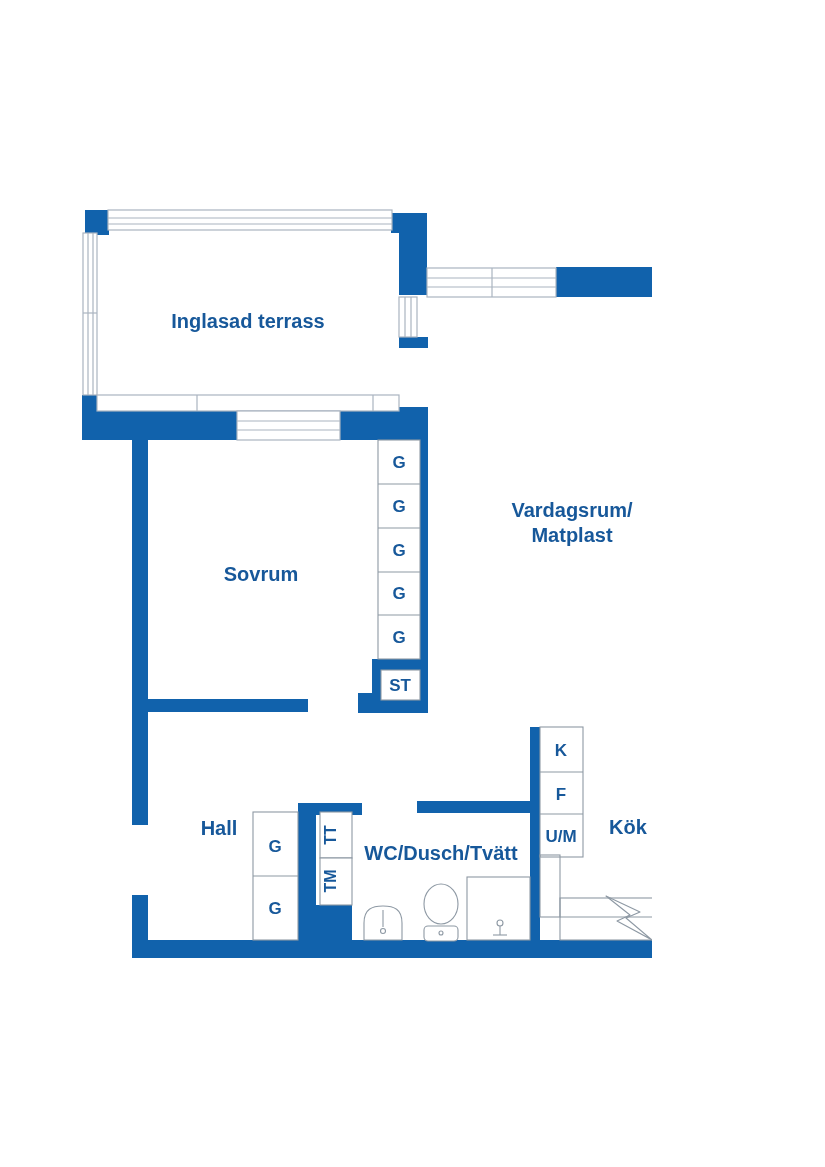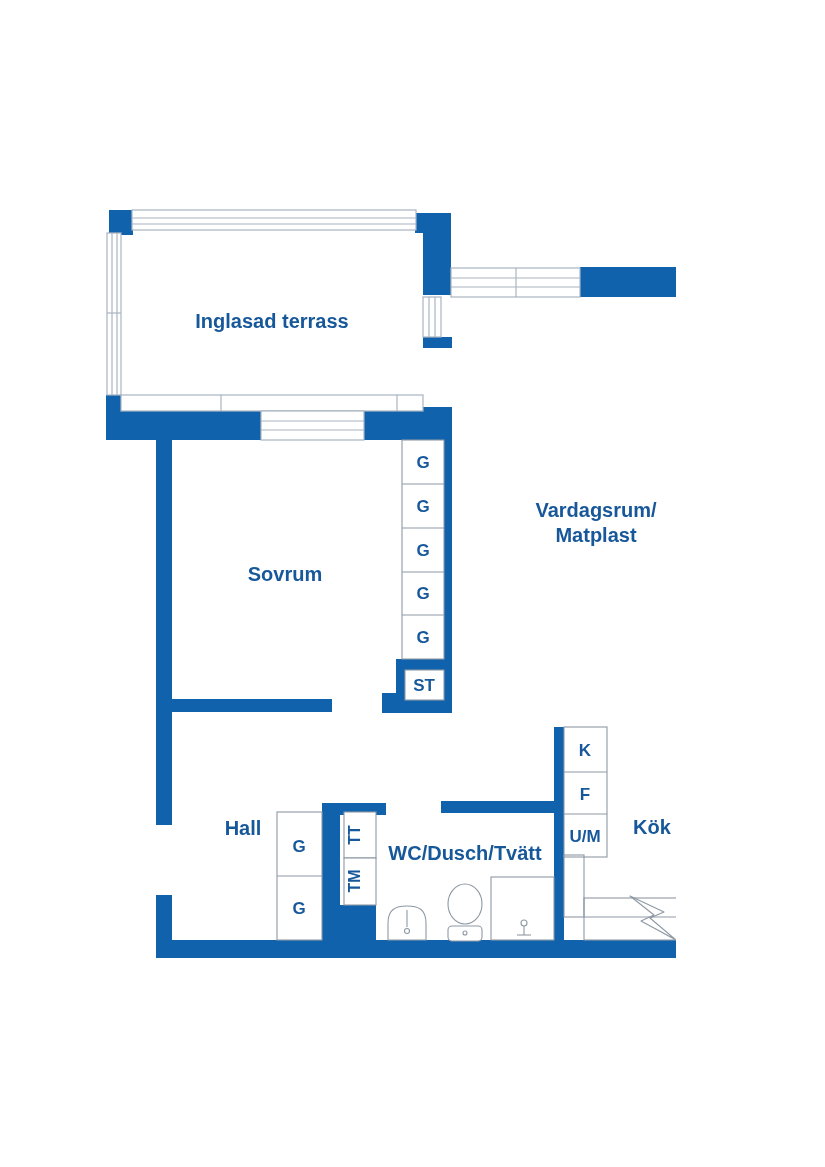--- a/index.html
+++ b/index.html
@@ -1,16 +1,16 @@
 <!DOCTYPE html>
 <html style="--wall: #1162ac; --label: #17589a; --window-line: #aab4c0; --fixture-line: #8e99a4;"><head>
 <meta charset="utf-8">
 <style>
   html,body{margin:0;padding:0;background:#fff;}
-  .canvas{position:relative;width:652px;height:1167px;background:#fff;overflow:hidden;margin-left:24px;}
+  .canvas{position:relative;width:652px;height:1167px;background:#fff;overflow:hidden;}
   svg{display:block;}
   .wall{fill:var(--wall,#1162ac);}
   .win{fill:#ffffff;stroke:var(--window-line,#aab4c0);stroke-width:1.2;}
   .wl{fill:none;stroke:var(--window-line,#aab4c0);stroke-width:1.2;}
   .fx{fill:#ffffff;stroke:var(--fixture-line,#8e99a4);stroke-width:1.1;}
   .fxn{fill:none;stroke:var(--fixture-line,#8e99a4);stroke-width:1.1;}
   text{fill:var(--label,#17589a);font-family:"Liberation Sans",sans-serif;font-weight:bold;}
   .room{font-size:20px;}
   .small{font-size:17px;}
   .vert{font-size:16px;}

